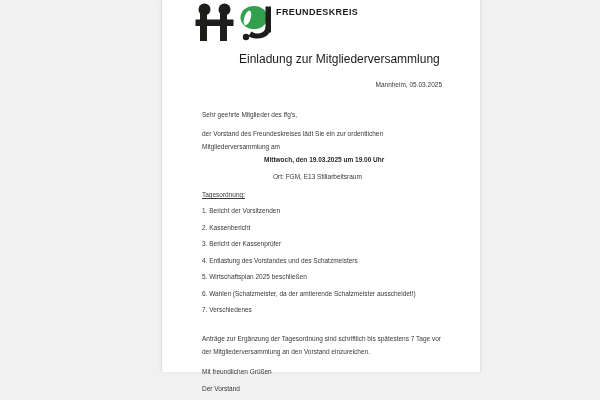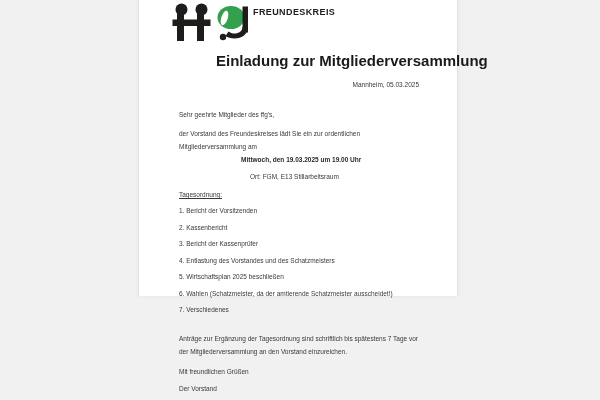--- a/index.html
+++ b/index.html
@@ -12,41 +12,41 @@
   }
   *{margin:0;padding:0;box-sizing:border-box;}
   html,body{width:600px;height:400px;overflow:hidden;}
   body{
     background:var(--background);
     font-family:"Liberation Sans", sans-serif;
     position:relative;
   }
   .page{
     position:absolute;
-    left:138px; top:0;
-    width:320px; height:296px;
+    left:161px; top:0;
+    width:320px; height:372px;
     background:var(--page);
     border-left:1px solid #e2e2e2;
     border-right:1px solid #e2e2e2;
     box-shadow:0 0 4px rgba(0,0,0,0.05);
   }
   .abs{position:absolute;white-space:nowrap;}
   .logo-black{fill:var(--logo-black);}
   .logo-green{fill:var(--logo-green);}
   .logo-white{fill:#ffffff;}
   .org-name{
     font-size:9px;
     font-weight:bold;
     letter-spacing:0.4px;
     line-height:12px;
     color:var(--logo-black);
   }
   .doc-title{
-    font-size:15px;
-    font-weight:bold;
+    font-size:12px;
+    font-weight:normal;
     color:var(--heading-text);
   }
   .body-text{
     font-size:6.5px;
     color:var(--body-text);
   }
   .bold{font-weight:bold;color:#2a2a2a;}
   .underline{text-decoration:underline;}
 </style>
 </head>

